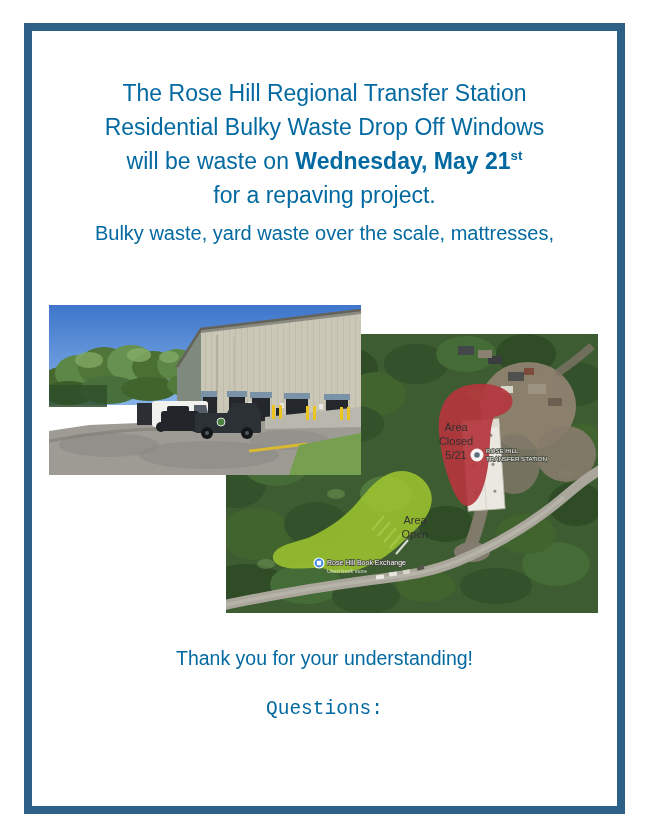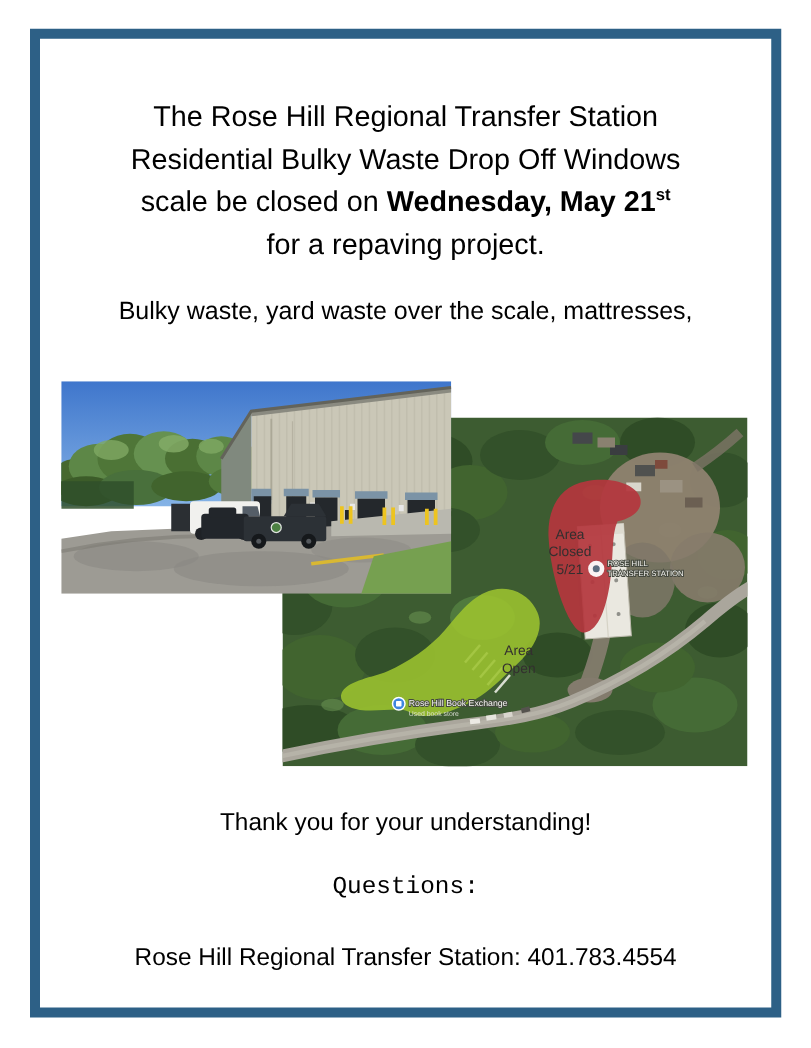--- a/index.html
+++ b/index.html
@@ -1,29 +1,29 @@
 <!DOCTYPE html>
 <html><head>
 <meta charset="utf-8">
 <style>
   html,body{margin:0;padding:0;background:#ffffff;}
   .page{
     position:relative;width:649px;height:838px;background:#ffffff;overflow:hidden;
-    font-family:"Liberation Sans","DejaVu Sans",sans-serif;color:#000000;
+    font-family:"Liberation Sans","DejaVu Sans",sans-serif;color:#0369a1;
   }
   .frame{
     position:absolute;left:24px;top:23px;width:601px;height:791px;
     box-sizing:border-box;border:8px solid #2d6086;
   }
   .centered{position:absolute;left:0;right:0;text-align:center;}
   .heading{top:76px;font-size:23px;line-height:34px;}
   .heading .underlined{text-underline-offset:4px;text-decoration-thickness:2px;}
   .heading b{font-weight:bold;}
   .heading sup{font-size:0.58em;font-weight:bold;vertical-align:super;line-height:0;}
-  .notice{top:218px;font-size:20px;line-height:30px;margin-top:16px;}
+  .notice{top:218px;font-size:20px;line-height:30px;}
   .footer-line{font-size:19.5px;line-height:30px;}
   .thanks{top:643px;}
   .questions{top:694px;font-family:Liberation Mono, monospace;}
   .contact1{top:723px;}
   .contact2{top:751px;}
   .map-photo{position:absolute;left:226px;top:334px;width:372px;height:279px;z-index:1;}
   .building-photo{position:absolute;left:49px;top:305px;width:312px;height:170px;z-index:2;}
   svg{display:block;}
   svg text{font-family:"Liberation Sans","DejaVu Sans",sans-serif;}
   .map-label{fill:#332f2f;font-size:11px;text-anchor:middle;}
@@ -31,21 +31,21 @@
 </style>
 </head>
 <body>
 
 <div class="page">
   <div class="frame"></div>
 
   <div class="centered heading">
     <div>The Rose Hill Regional Transfer Station</div>
     <div class="underlined">Residential Bulky Waste Drop Off Windows</div>
-    <div><span>scale be closed on </span><b>Wednesday, May 21</b><sup>st</sup></div>
+    <div><span>will be waste on </span><b>Wednesday, May 21</b><sup>st</sup></div>
     <div>for a repaving project.</div>
   </div>
 
   <div class="centered notice">
     <div>Bulky waste, yard waste over the scale, mattresses,</div>
   </div>
 
   <svg class="map-photo" viewBox="0 0 372 279" preserveAspectRatio="none">
     <rect x="0" y="0" width="372" height="279" fill="#3d5c31"></rect>
     <g>
@@ -243,14 +243,13 @@
           <circle cx="198" cy="128" r="6" fill="#15181b"></circle>
         <circle cx="158" cy="128" r="2" fill="#55595e"></circle>
           <circle cx="198" cy="128" r="2" fill="#55595e"></circle>
         <circle cx="172" cy="117" r="4" fill="#4c8142" stroke="#dfe3de" stroke-width="1"></circle>
       </g>
     </g>
   </svg>
 
   <div class="centered footer-line thanks">Thank you for your understanding!</div>
   <div class="centered footer-line questions">Questions:</div>
-  <div class="centered footer-line contact2">Rose Hill Regional Transfer Station: 401.783.4554</div>
 </div>
 
 </body></html>

